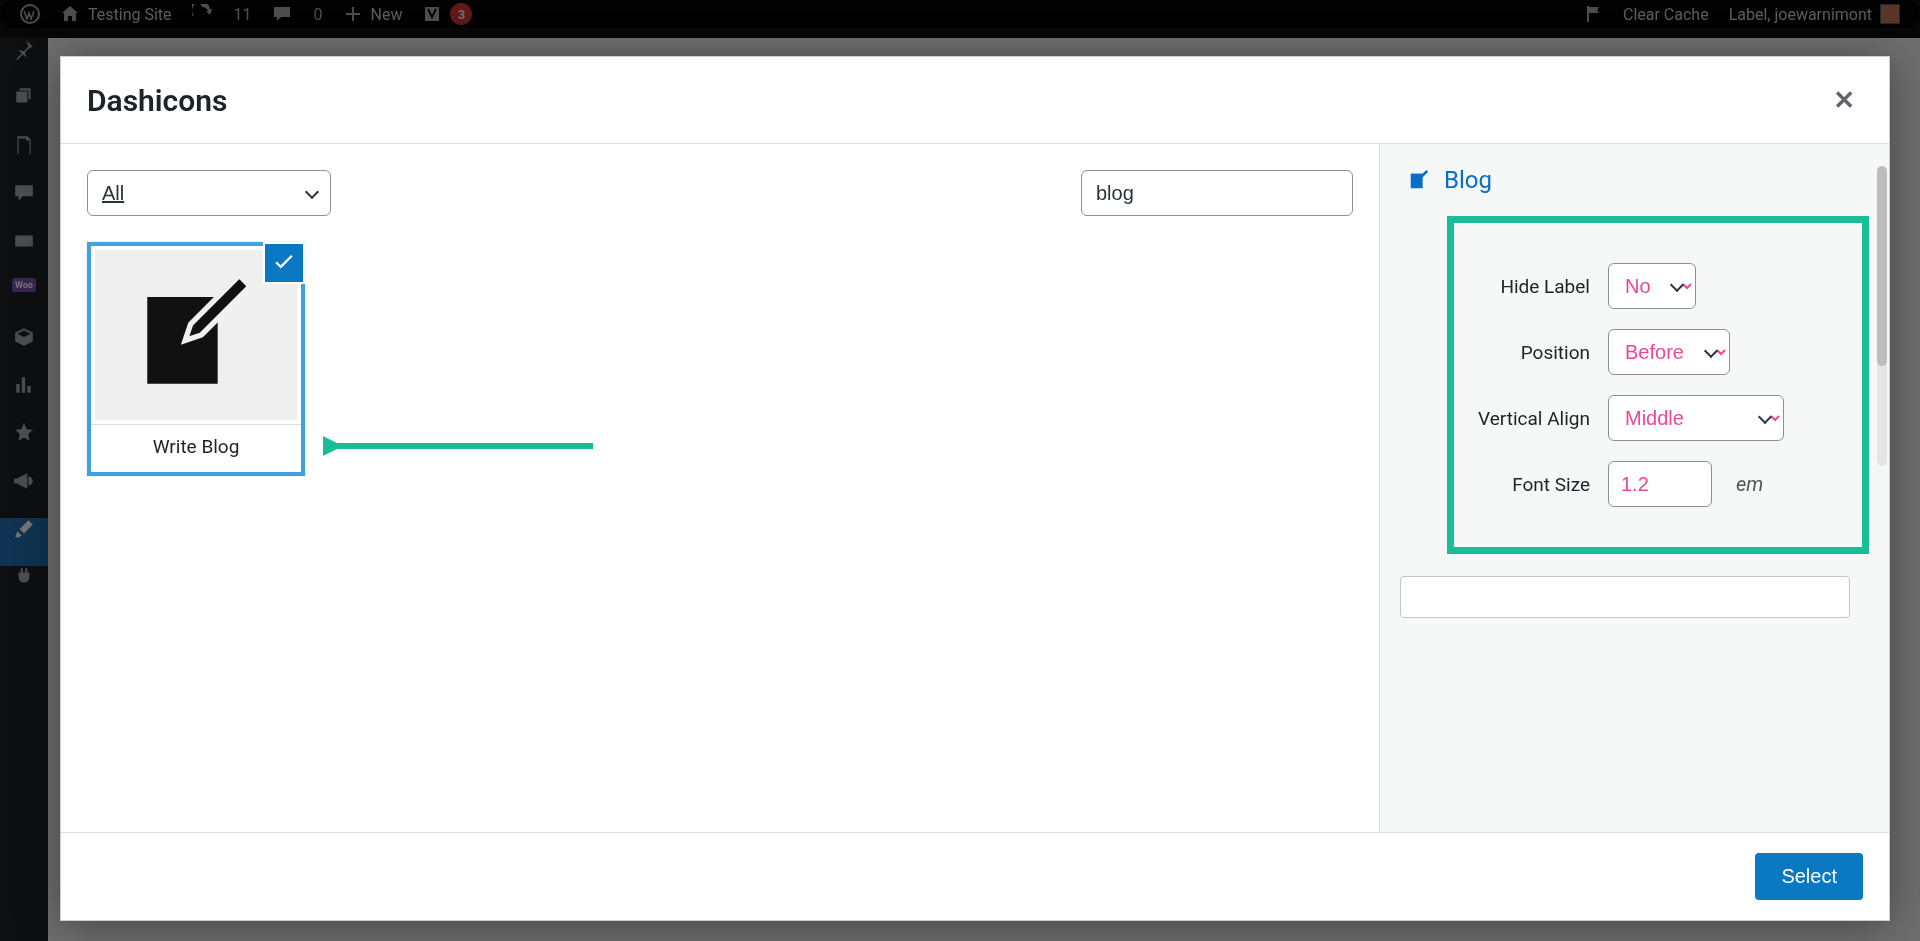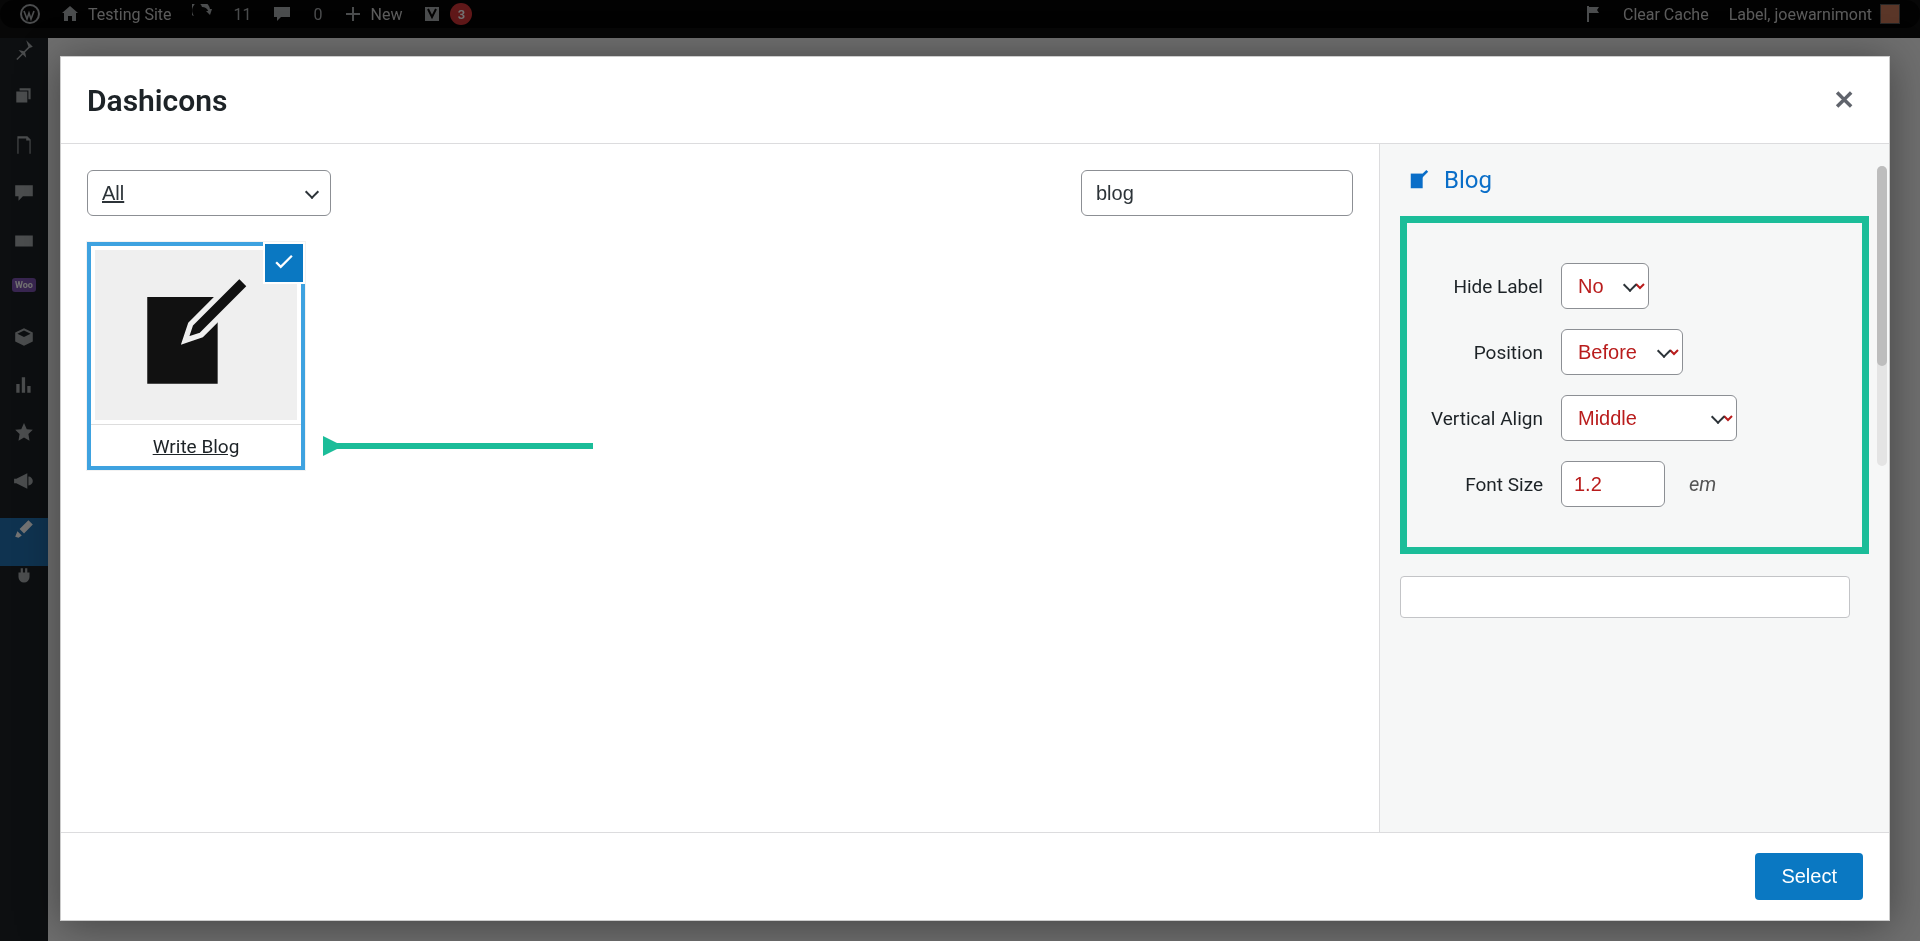--- a/index.html
+++ b/index.html
@@ -102,21 +102,21 @@
 
   .icon-grid{margin-top:26px;display:flex;gap:20px;flex-wrap:wrap;}
   .icon-item{
     width:218px;border:4px solid #3ea2e0;background:#fff;position:relative;
     box-shadow:0 0 0 1px rgba(0,0,0,.05);
   }
   .icon-item .thumb{
     height:170px;background:#efefef;margin:4px;display:flex;align-items:center;justify-content:center;
   }
   .icon-item .cap{
-    border-top:1px solid #ddd;padding:10px 4px 8px;text-align:center;font-size:19px;color:#1d2327;text-decoration:underline;
+    border-top:1px solid #ddd;padding:10px 4px 14px;text-align:center;font-size:19px;color:#1d2327;
   }
   .check-badge{
     position:absolute;top:-4px;right:-4px;width:42px;height:42px;background:#0a78c2;border:2px solid #fff;
     display:flex;align-items:center;justify-content:center;
   }
   .check-badge svg{width:26px;height:26px;fill:#fff;}
 
   
   .annot-arrow{
     position:absolute;left:262px;top:282px;pointer-events:none;
@@ -126,26 +126,26 @@
   .preview{
     width:510px;border-left:1px solid var(--border-light);background:#f6f7f7;
     padding:22px 20px 20px 20px;overflow:auto;position:relative;
   }
   .preview h2{margin:0 0 18px;font-size:26px;font-weight:600;color:#1d2327;}
   .preview-chip{display:flex;align-items:center;gap:14px;margin-left:8px;margin-bottom:22px;}
   .preview-chip .ic{width:22px;height:22px;color:var(--link);}
   .preview-chip .lbl{font-size:24px;color:var(--link);}
 
   .optbox{
-    border:7px solid #1bbd99;background:#f6f7f7;padding:20px 18px;
+    border:7px solid #1bbd99;background:#f6f7f7;padding:20px 18px;margin-left:47px;
   }
   .optrow{display:flex;align-items:center;gap:18px;margin:20px 0;}
   .optrow label{flex:0 0 118px;text-align:right;font-size:19px;color:#1d2327;}
   .optrow select,.optrow input[type=text]{
-    height:46px;border:1px solid #8c8f94;border-radius:6px;font-size:20px;padding:0 12px;background:#fff;color:#b91c1c;
+    height:46px;border:1px solid #8c8f94;border-radius:6px;font-size:20px;padding:0 12px;background:#fff;color:#ec4899;
   }
   .optrow .unit{font-size:20px;color:#555;font-style:italic;margin-left:6px;}
   .vscroll{position:absolute;right:2px;top:22px;width:10px;height:300px;background:#e4e4e4;border-radius:5px;}
   .vscroll .thumb{width:10px;height:200px;background:#bdbdbd;border-radius:5px;}
 
   .preview .blank-field{
     margin-top:22px;height:42px;border:1px solid #c3c4c7;border-radius:4px;background:#fff;width:96%;
   }
 
   

